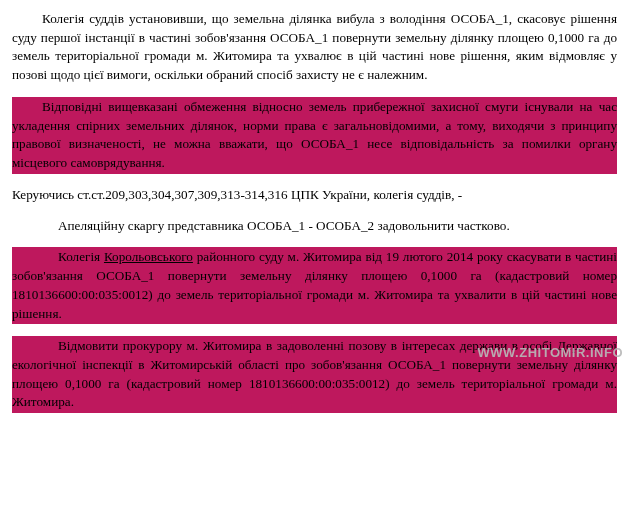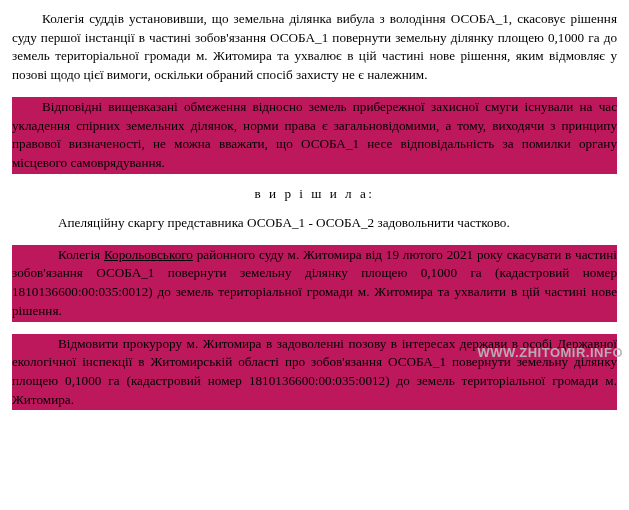--- a/index.html
+++ b/index.html
@@ -73,23 +73,23 @@
 </style>
 </head>
 <body>
 
 <div class="page">
 
   <p class="para first indent"><span>Колегія суддів установивши, що земельна ділянка вибула з володіння ОСОБА_1, скасовує рішення  суду першої інстанції в частині зобов'язання  ОСОБА_1 повернути земельну ділянку площею 0,1000 га до земель територіальної громади м. Житомира та ухвалює в цій частині  нове рішення, яким  відмовляє у позові щодо цієї вимоги, оскільки обраний спосіб захисту не є належним.</span></p>
 
   <p class="para indent block-hl"><span>Відповідні вищевказані обмеження  відносно земель прибережної захисної смуги існували на час укладення спірних земельних ділянок, норми права є загальновідомими, а тому,  виходячи з принципу правової визначеності, не можна вважати, що ОСОБА_1 несе відповідальність за помилки органу місцевого самоврядування.</span></p>
 
+  <p class="plain"><span>Керуючись ст.ст.209,303,304,307,309,313-314,316 ЦПК України, колегія суддів, -</span></p>
 
-  <p class="center-spaced"><span>в и р і ш и л а:</span></p>
 
   <p class="para indent-lg"><span>Апеляційну скаргу представника ОСОБА_1 - ОСОБА_2 задовольнити частково.</span></p>
 
-  <p class="para indent-lg block-hl"><span>Колегія </span><span class="ul">Корольовського</span><span> районного суду м. Житомира від 19 лютого 2021 року скасувати в частині  зобов'язання  ОСОБА_1 повернути земельну ділянку площею 0,1000 га  (кадастровий номер 1810136600:00:035:0012) до земель територіальної громади м. Житомира та ухвалити в цій частині  нове рішення.</span></p>
+  <p class="para indent-lg block-hl"><span>Колегія </span><span class="ul">Корольовського</span><span> районного суду м. Житомира від 19 лютого 2014 року скасувати в частині  зобов'язання  ОСОБА_1 повернути земельну ділянку площею 0,1000 га  (кадастровий номер 1810136600:00:035:0012) до земель територіальної громади м. Житомира та ухвалити в цій частині  нове рішення.</span></p>
 
   <p class="para indent-lg block-hl last-block"><span>Відмовити  прокурору м. Житомира в задоволенні позову  в інтересах держави в особі Державної екологічної інспекції в Житомирській області про зобов'язання  ОСОБА_1  повернути земельну ділянку площею 0,1000 га (кадастровий номер 1810136600:00:035:0012) до земель територіальної громади м. Житомира.</span></p>
 
   <div class="watermark">WWW.ZHITOMIR.INFO</div>
 </div>
 
 </body></html>

